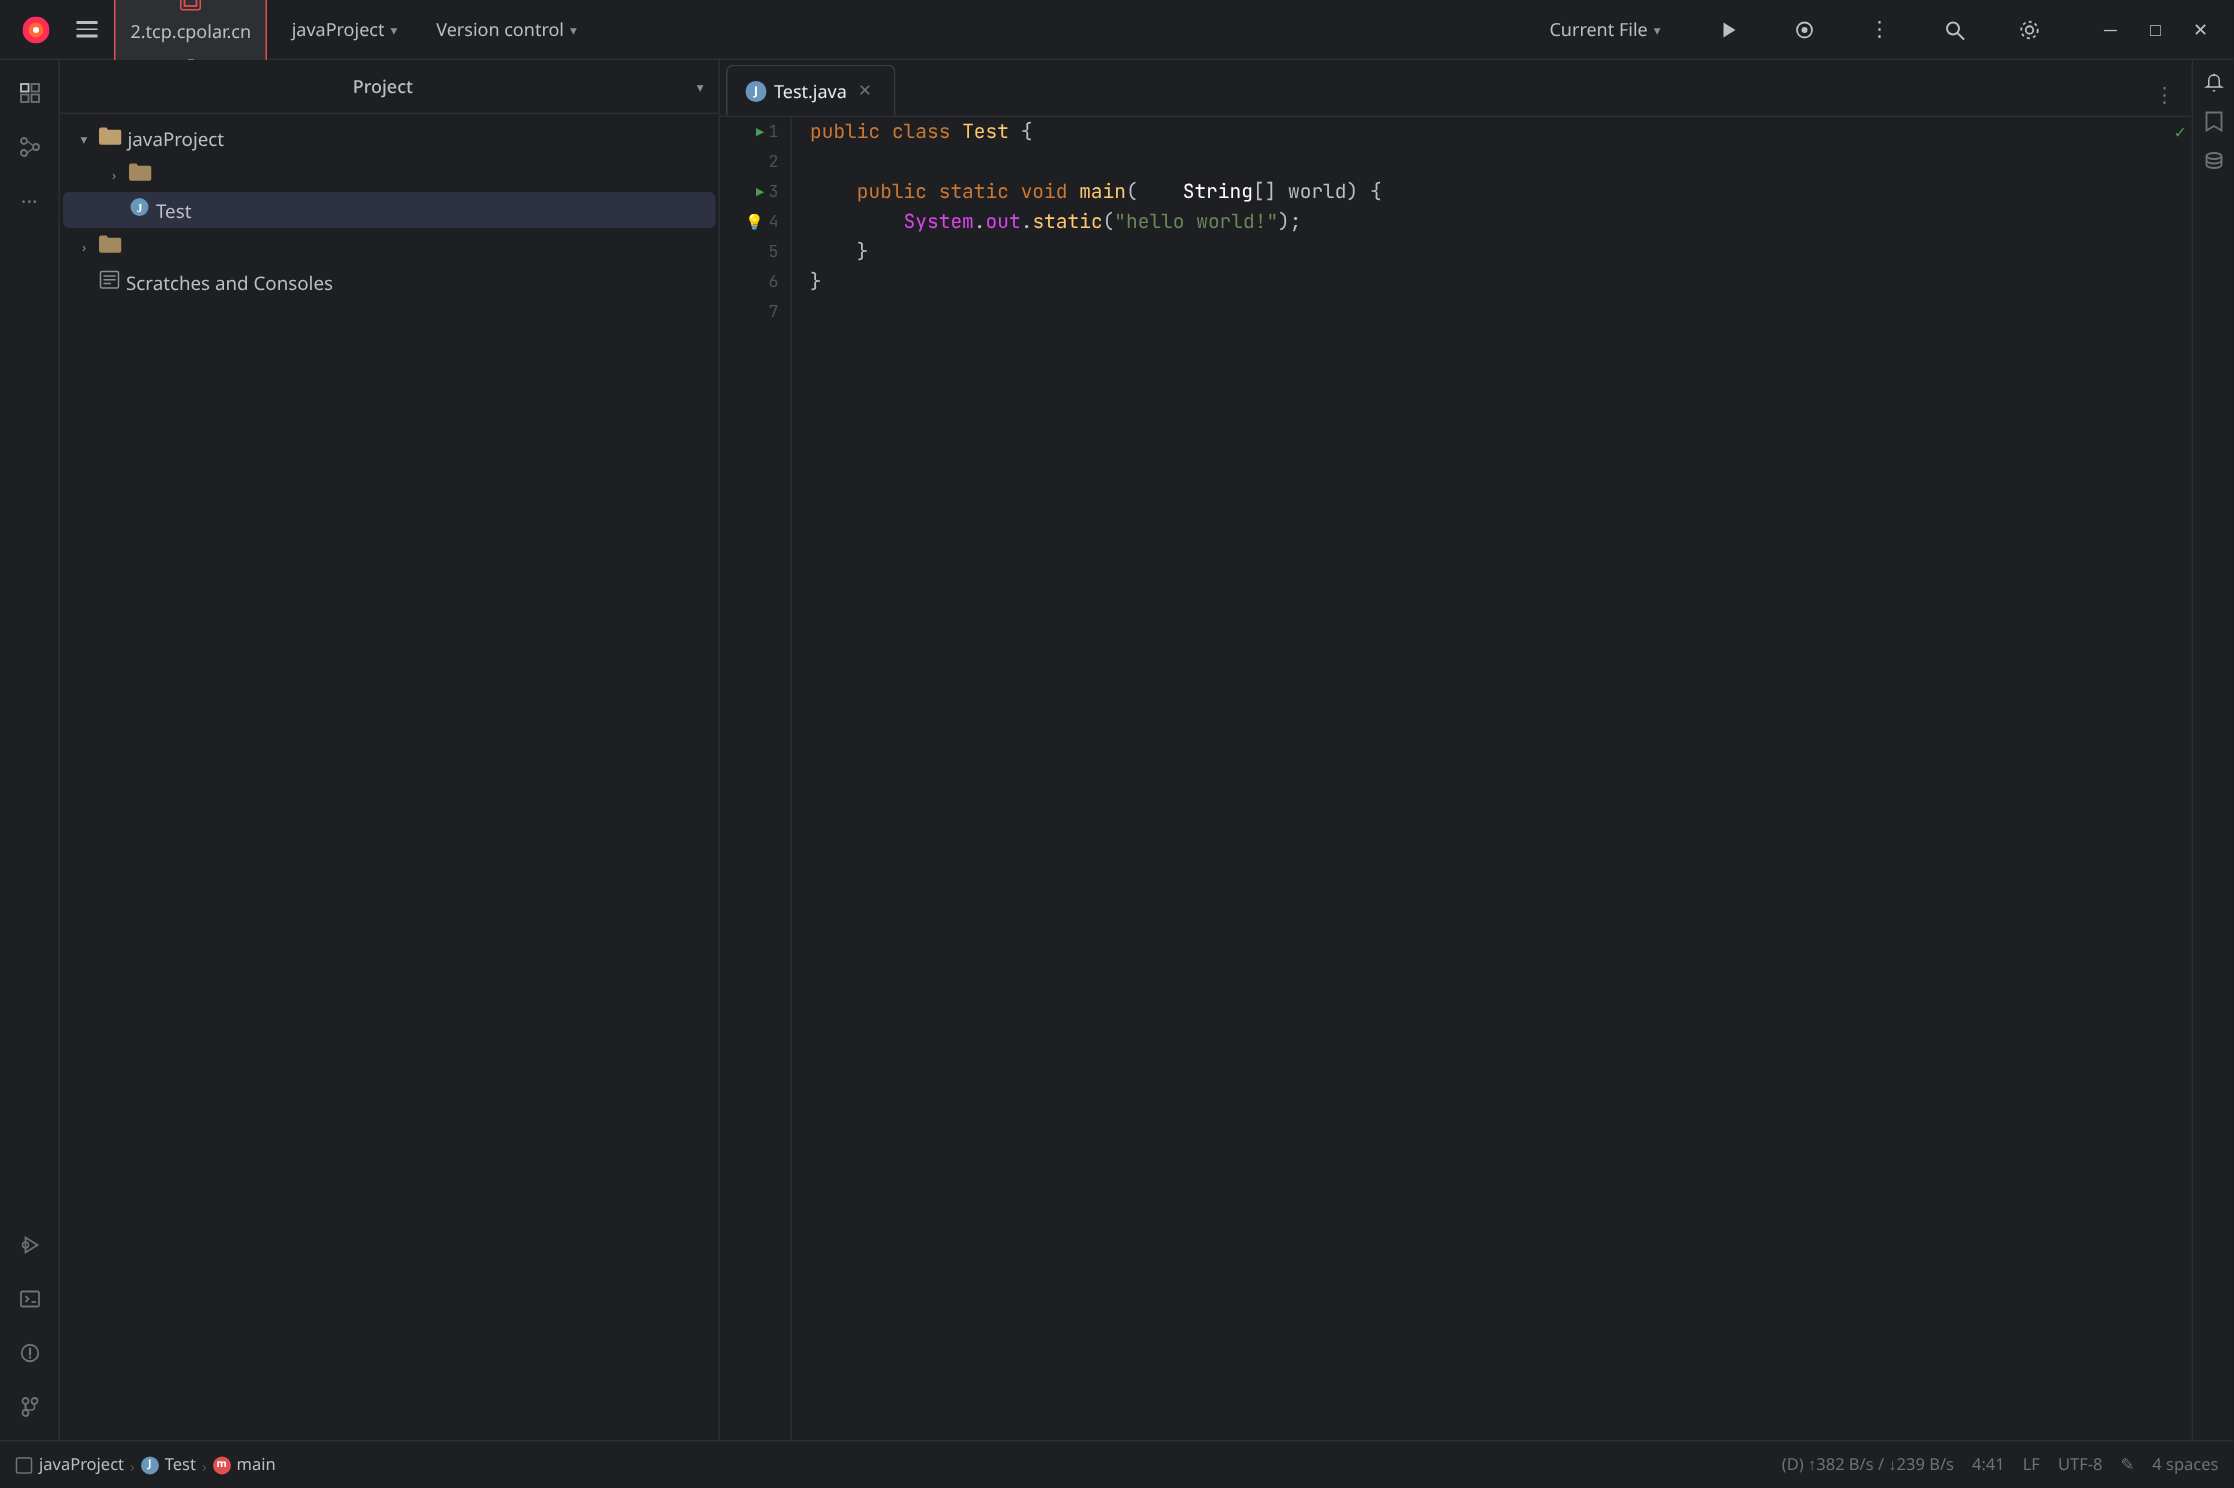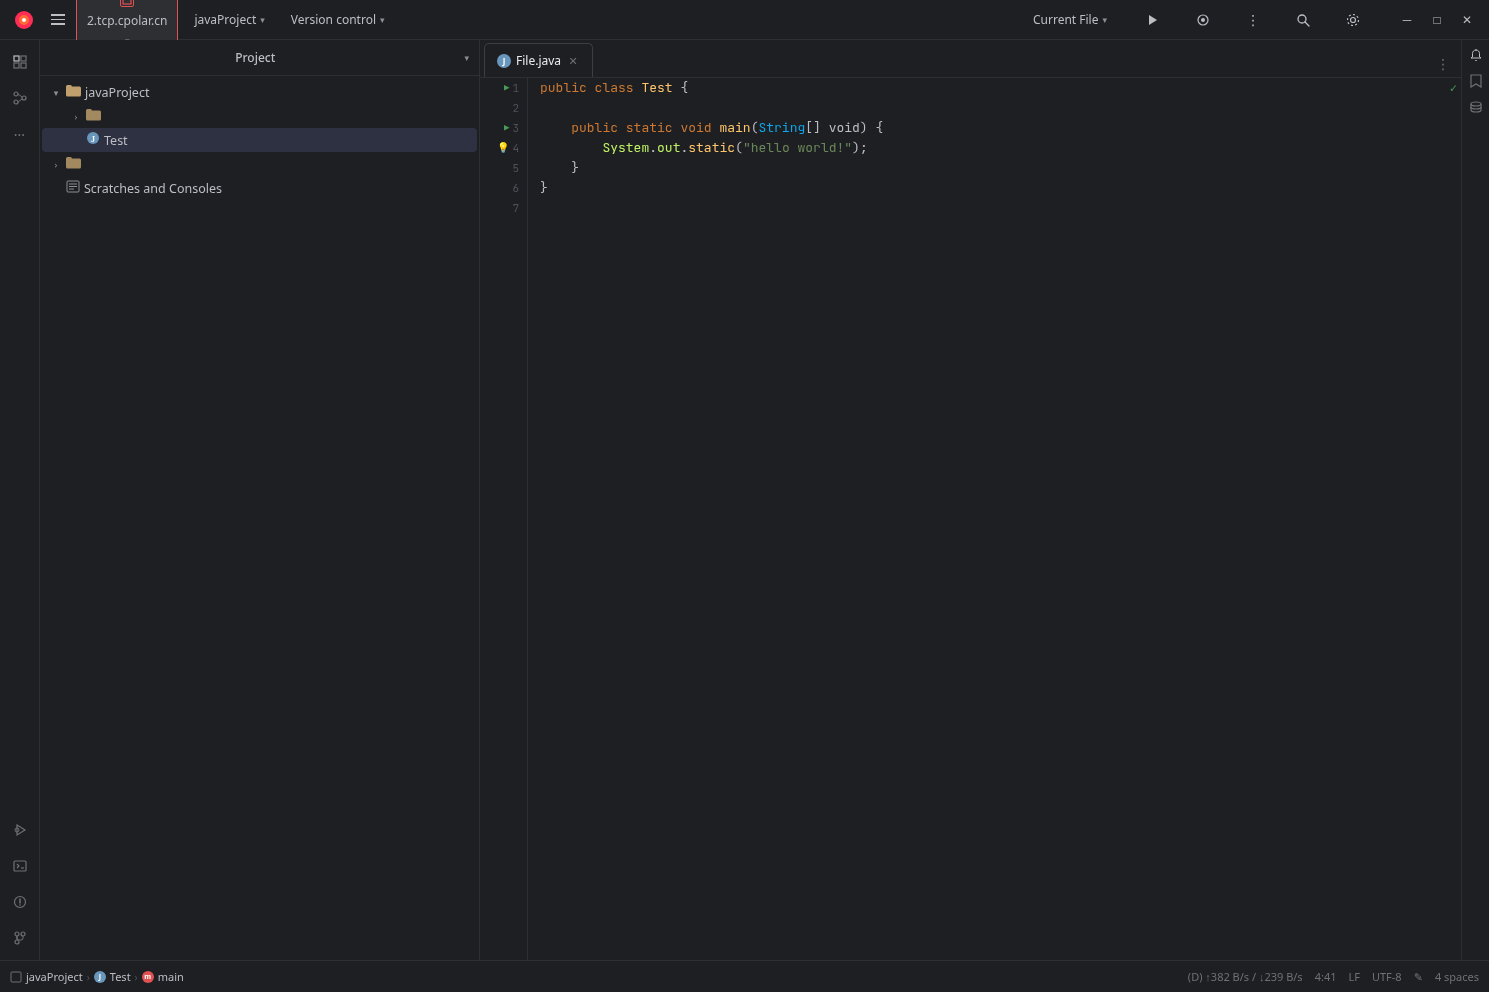--- a/index.html
+++ b/index.html
@@ -328,26 +328,26 @@
       overflow: auto;
     }
     .code-line {
       height: 20px;
       display: flex;
       align-items: center;
       white-space: pre;
     }
     
     .kw { color: #cc7832; }       
-    .type { color: #0ea5e9; }      
+    .type { color: #ffffff; margin-left: 30px; }      
     .method { color: #ffc66d; }    
     .str { color: #6a8759; }       
     .plain { color: #bcbec4; }     
     .cls { color: #ffc66d; }       
-    .obj { color: #bef264; }
+    .obj { color: #d946ef; }
 
     
     .right-sidebar {
       width: 28px;
       background: #1e1f22;
       display: flex;
       flex-direction: column;
       align-items: center;
       padding: 4px 0;
       gap: 4px;
@@ -641,21 +641,21 @@
         <span class="tree-label">Scratches and Consoles</span>
       </div>
     </div>
   </div>
 
   <div class="editor-area">
 
     <div class="editor-tabs">
       <div class="editor-tab active">
         <span class="tab-java-icon">J</span>
-        <span>File.java</span>
+        <span>Test.java</span>
         <span class="tab-close">✕</span>
       </div>
       <div style="flex:1"></div>
       <div class="tabs-more-btn">
         <span>⋮</span>
       </div>
     </div>
 
     <div class="code-editor">
 
@@ -688,21 +688,21 @@
 
       <div class="code-content">
 
         <div class="code-line">
           <span class="kw">public </span><span class="kw">class </span><span class="cls">Test </span><span class="plain">{</span>
         </div>
 
         <div class="code-line"></div>
 
         <div class="code-line">
-          <span class="plain">    </span><span class="kw">public </span><span class="kw">static </span><span class="kw">void </span><span class="method">main</span><span class="plain">(</span><span class="type">String</span><span class="plain">[] void) {</span>
+          <span class="plain">    </span><span class="kw">public </span><span class="kw">static </span><span class="kw">void </span><span class="method">main</span><span class="plain">(</span><span class="type">String</span><span class="plain">[] world) {</span>
         </div>
 
         <div class="code-line">
           <span class="plain">        </span><span class="obj">System</span><span class="plain">.</span><span class="obj">out</span><span class="plain">.</span><span class="method">static</span><span class="plain">(</span><span class="str">"hello world!"</span><span class="plain">);</span>
         </div>
 
         <div class="code-line">
           <span class="plain">    }</span>
         </div>
 

